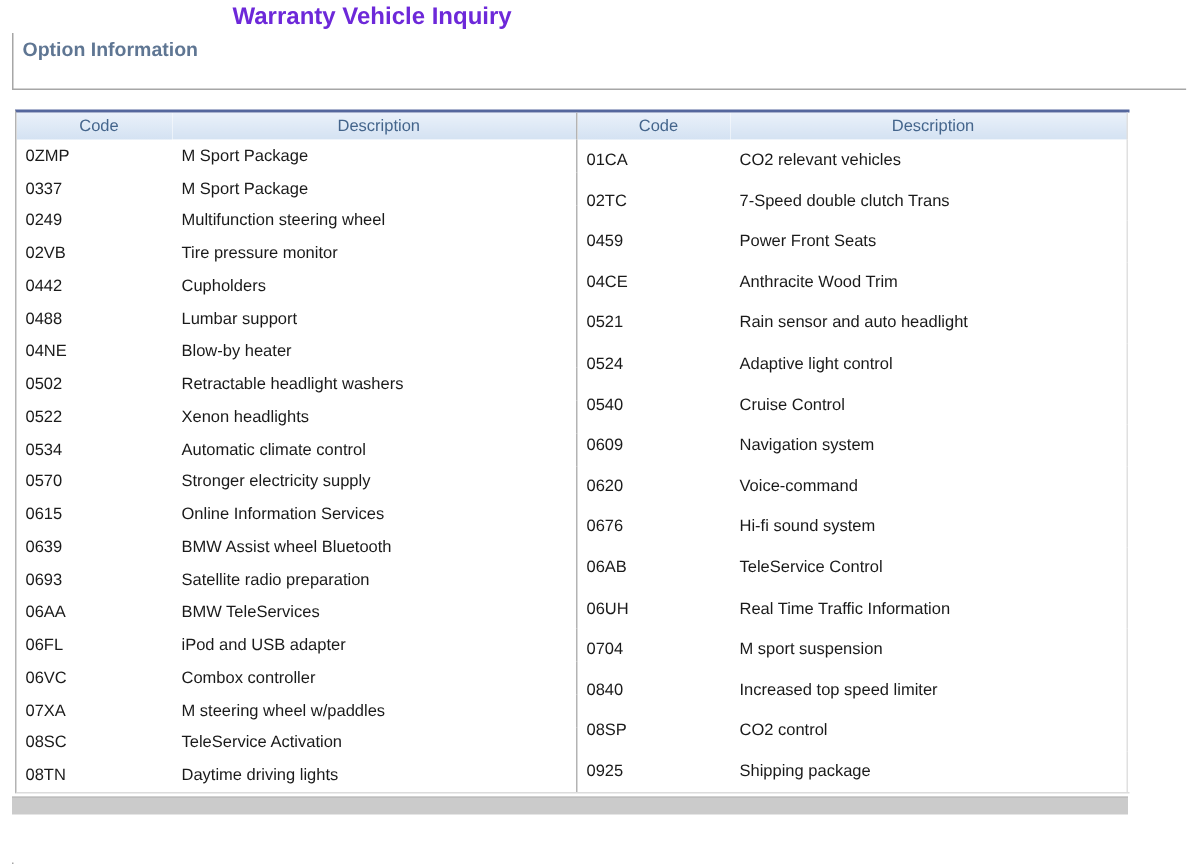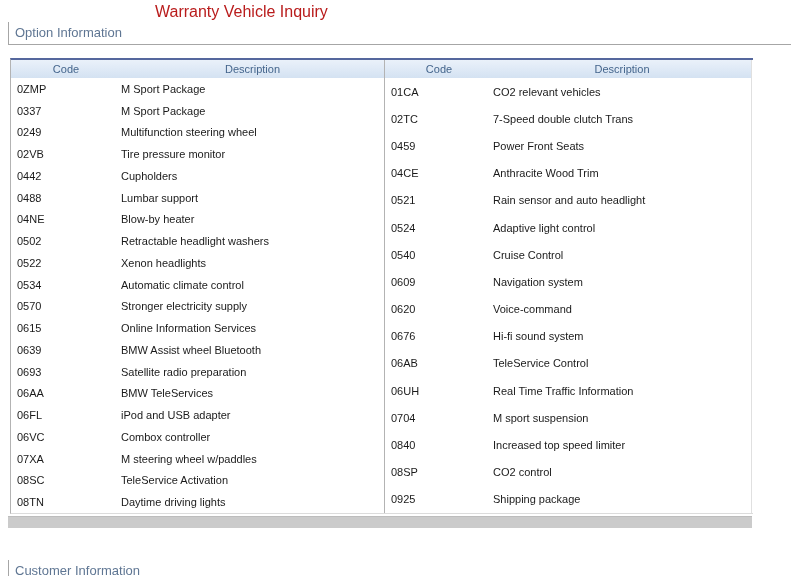--- a/index.html
+++ b/index.html
@@ -12,32 +12,32 @@
     position: relative;
     width: 791px;
     height: 576px;
     overflow: hidden;
     background: #ffffff;
   }
   .page-title {
     margin: 2px 0 0 155px;
     font-size: 16px;
     line-height: 19px;
-    font-weight: normal;
-    color: #b91c1c;
+    font-weight: bold;
+    color: #6d28d9;
   }
   .section-header {
     margin-left: 8px;
     margin-top: 1px;
     border-left: 1px solid #a6a6a6;
     border-bottom: 1px solid #a6a6a6;
-    padding: 3px 0 3px 6px;
+    padding: 3px 0 18px 6px;
     font-size: 13px;
     line-height: 16px;
-    font-weight: normal;
+    font-weight: bold;
     color: #5f7693;
   }
   .tables-wrap {
     display: flex;
     margin-left: 10px;
     margin-top: 13px;
     width: 742px;
     border-top: 2px solid #55679d;
     border-left: 1px solid #b3b3b3;
     border-bottom: 1px solid #dcdcdc;

